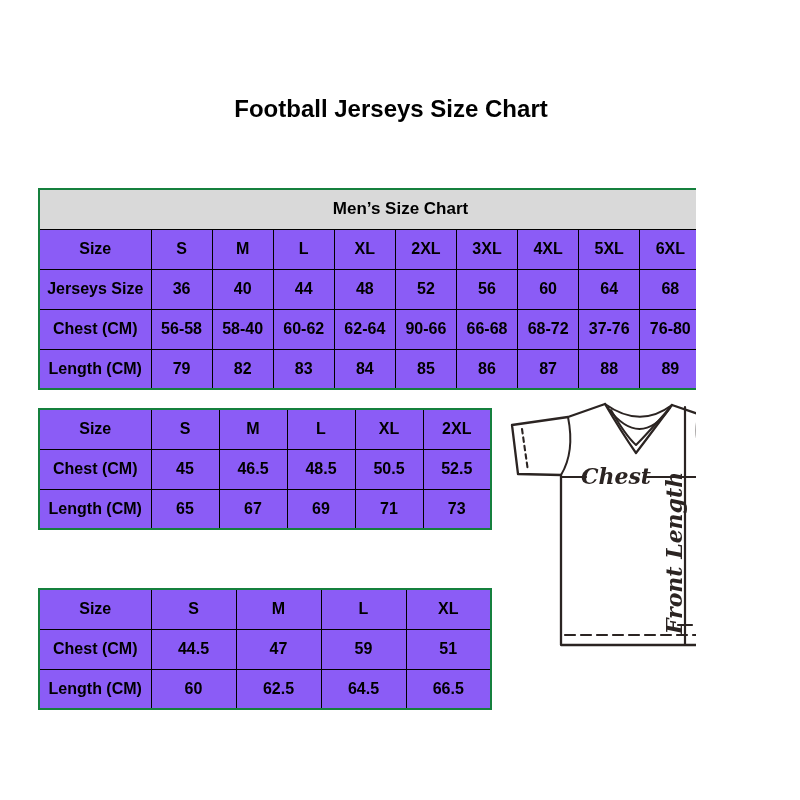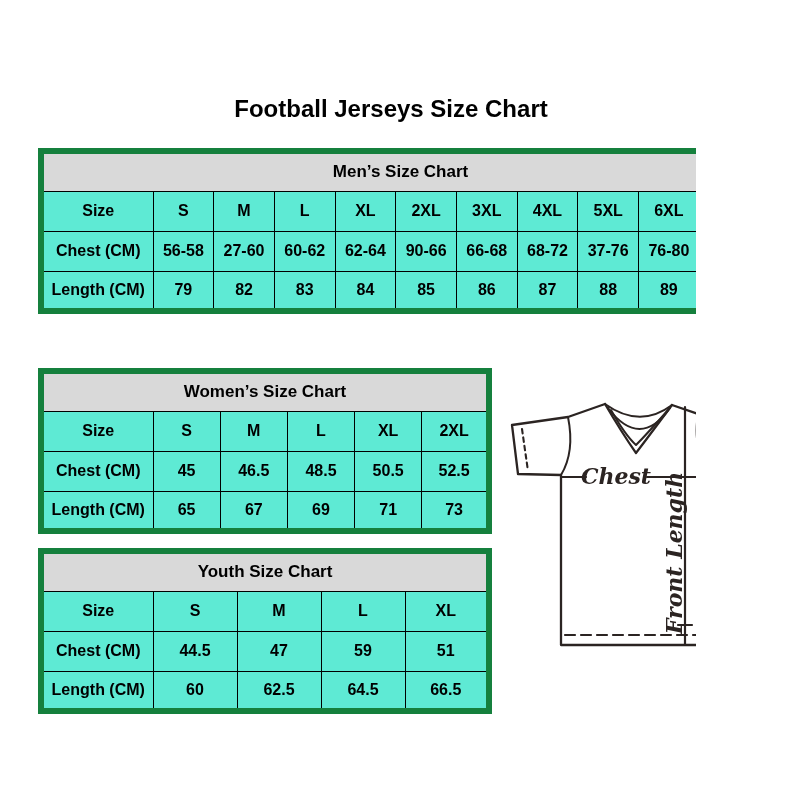--- a/index.html
+++ b/index.html
@@ -8,21 +8,21 @@
     font-family:"Liberation Sans", sans-serif; color:#000;
     overflow:hidden;
   }
   .page-title {
     position:absolute; left:0; top:95px; width:782px;
     text-align:center; font-size:24px; font-weight:bold; color:#000;
     letter-spacing:0px; margin:0;
   }
   table.size-table {
     position:absolute; border-collapse:collapse; table-layout:fixed;
-    border:6px solid #15803d; background:#5eead4;
+    border:2px solid #15803d; background:#8b5cf6;margin-top:40px;
   }
   table.size-table td {
     border:1.5px solid #000; text-align:center; vertical-align:middle;
     font-weight:bold; font-size:16px; padding:0; overflow:hidden;
     white-space:nowrap;
   }
   table.size-table tr { height:40px; }
   table.size-table td.hdr {
     background: var(--header-bg, #d9d9d9); font-size:17px;
   }
@@ -67,23 +67,36 @@
           <td>L</td>
           <td>XL</td>
           <td>2XL</td>
           <td>3XL</td>
           <td>4XL</td>
           <td>5XL</td>
           <td>6XL</td>
           <td>7XL</td>
         </tr>
         <tr>
+          <td>Jerseys Size</td>
+          <td>36</td>
+          <td>40</td>
+          <td>44</td>
+          <td>48</td>
+          <td>52</td>
+          <td>56</td>
+          <td>60</td>
+          <td>64</td>
+          <td>68</td>
+          <td>72</td>
+        </tr>
+        <tr>
           <td>Chest (CM)</td>
           <td>56-58</td>
-          <td>27-60</td>
+          <td>58-40</td>
           <td>60-62</td>
           <td>62-64</td>
           <td>90-66</td>
           <td>66-68</td>
           <td>68-72</td>
           <td>37-76</td>
           <td>76-80</td>
           <td>80-84</td>
         </tr>
         <tr>
@@ -106,23 +119,20 @@
       <colgroup>
         <col style="width: 112px;">
         <col>
         <col>
         <col>
         <col>
         <col>
       </colgroup>
       <tbody>
         <tr>
-          <td colspan="6" class="hdr">Women’s Size Chart</td>
-        </tr>
-        <tr>
           <td>Size</td>
           <td>S</td>
           <td>M</td>
           <td>L</td>
           <td>XL</td>
           <td>2XL</td>
         </tr>
         <tr>
           <td>Chest (CM)</td>
           <td>45</td>
@@ -145,23 +155,20 @@
   <table class="size-table" id="table-youth">
       <colgroup>
         <col style="width: 112px;">
         <col>
         <col>
         <col>
         <col>
       </colgroup>
       <tbody>
         <tr>
-          <td colspan="5" class="hdr">Youth Size Chart</td>
-        </tr>
-        <tr>
           <td>Size</td>
           <td>S</td>
           <td>M</td>
           <td>L</td>
           <td>XL</td>
         </tr>
         <tr>
           <td>Chest (CM)</td>
           <td>44.5</td>
           <td>47</td>

